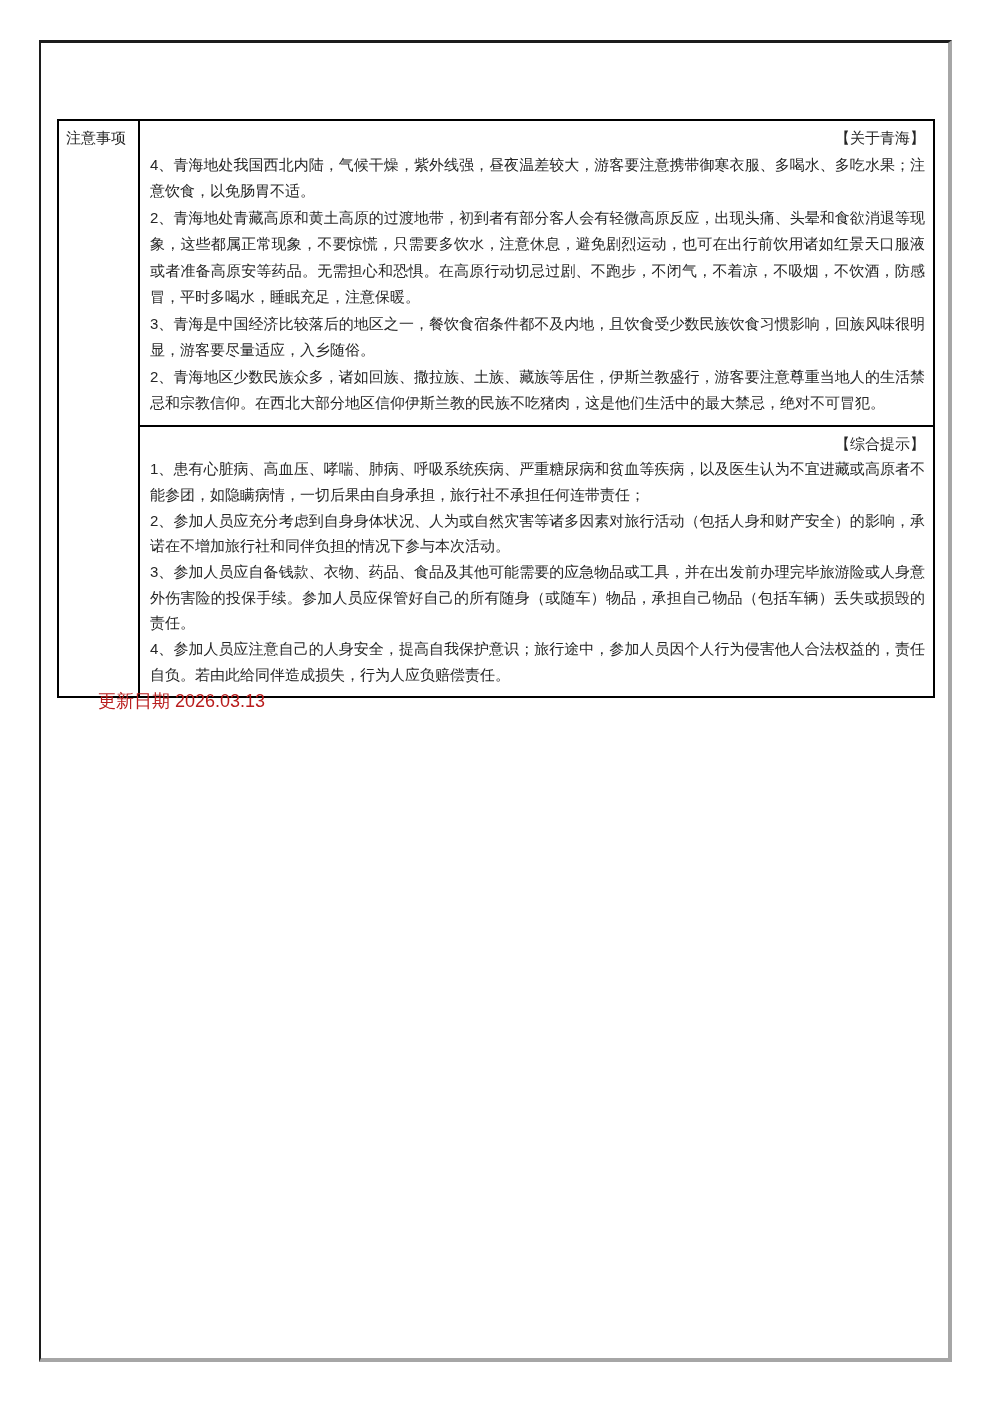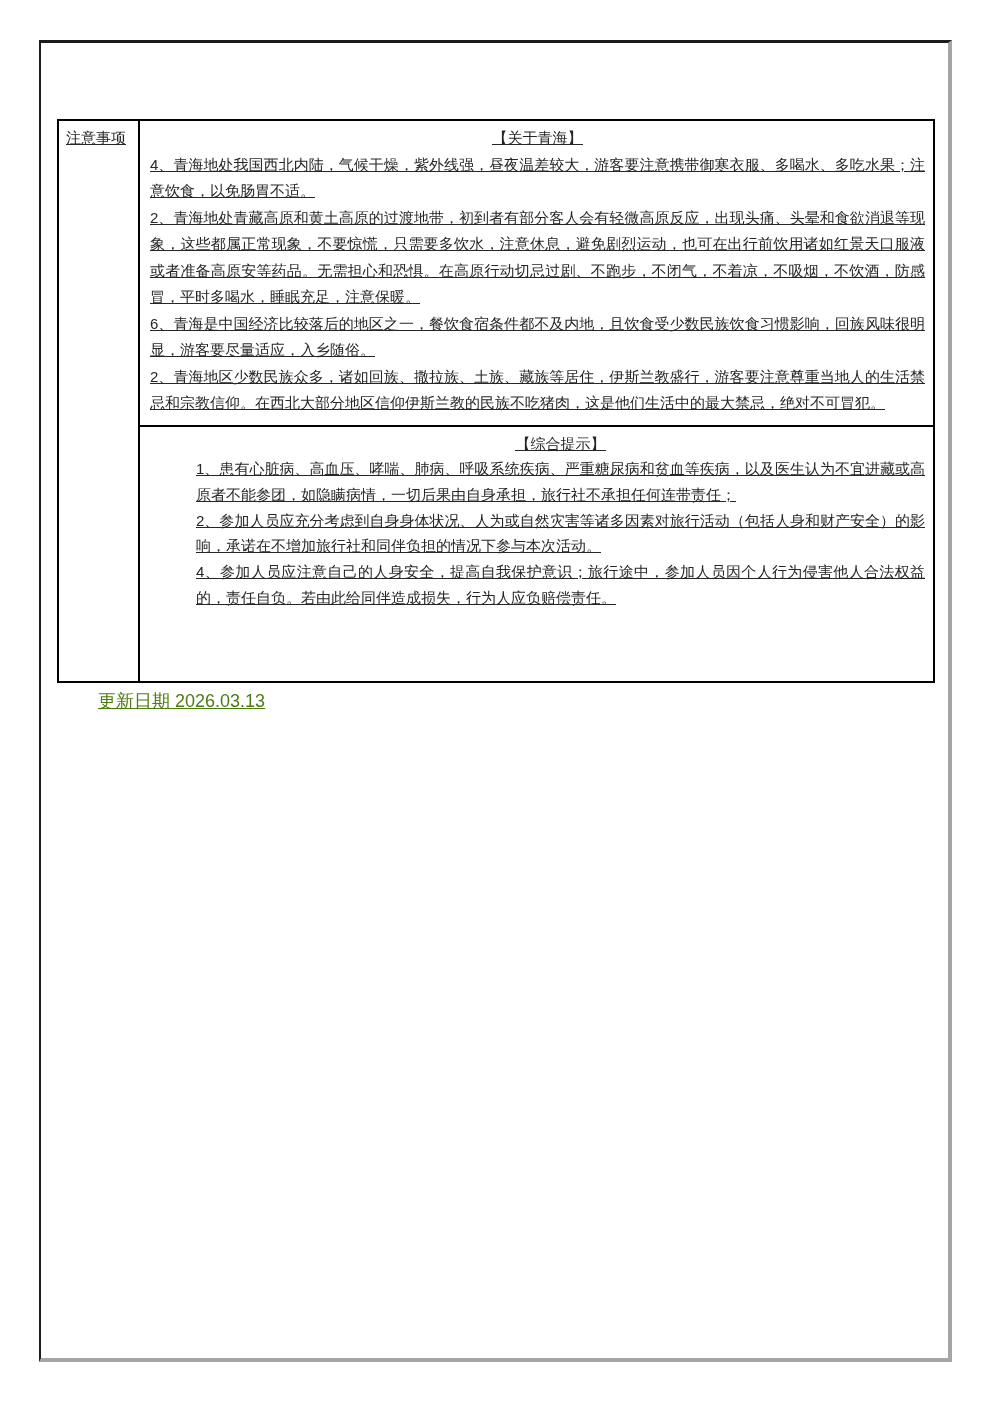--- a/index.html
+++ b/index.html
@@ -1,15 +1,15 @@
 <!DOCTYPE html>
 <html><head>
 <meta charset="utf-8">
 <style>
-  * { margin: 0; padding: 0; box-sizing: border-box; text-decoration: underline; }
+  * { margin: 0; padding: 0; box-sizing: border-box; }
   html, body {
     width: 992px;
     background: #ffffff;
     font-family: "Liberation Sans", "DejaVu Sans", sans-serif;
   }
   .canvas {
     position: relative;
     width: 992px;
     height: 1403px;
     background: #ffffff;
@@ -50,28 +50,28 @@
     min-height: 303px;
     border-bottom: 2px solid #000000;
   }
   .sec2 { min-height: 254px; }
   .section p {
     font-size: 15px;
     color: #262626;
     text-align: justify;
   }
   .sec1 p { line-height: 26.5px; }
-  .sec2 p { line-height: 25.7px; margin-left: 46px; }
-  .section p.title { text-align: center; }
+  .sec2 p { line-height: 25.7px; }
+  .section p.title { text-align: right; }
   .footer-line {
     position: absolute;
     left: 98px;
     top: 689px;
     font-size: 18px;
-    color: #4d7c0f;
+    color: #b91c1c;
     white-space: nowrap;
     text-align: right;
   }
 </style>
 </head>
 <body>
 
 <div class="canvas">
   <div class="page">
 
@@ -79,28 +79,29 @@
       <div class="header-cell">
         <span>注意事项</span>
       </div>
 
       <div class="body-cell">
 
         <div class="section sec1">
           <p class="title">【关于青海】</p>
           <p class="item">4、青海地处我国西北内陆，气候干燥，紫外线强，昼夜温差较大，游客要注意携带御寒衣服、多喝水、多吃水果；注意饮食，以免肠胃不适。</p>
           <p class="item">2、青海地处青藏高原和黄土高原的过渡地带，初到者有部分客人会有轻微高原反应，出现头痛、头晕和食欲消退等现象，这些都属正常现象，不要惊慌，只需要多饮水，注意休息，避免剧烈运动，也可在出行前饮用诸如红景天口服液或者准备高原安等药品。无需担心和恐惧。在高原行动切忌过剧、不跑步，不闭气，不着凉，不吸烟，不饮酒，防感冒，平时多喝水，睡眠充足，注意保暖。</p>
-          <p class="item">6、青海是中国经济比较落后的地区之一，餐饮食宿条件都不及内地，且饮食受少数民族饮食习惯影响，回族风味很明显，游客要尽量适应，入乡随俗。</p>
+          <p class="item">3、青海是中国经济比较落后的地区之一，餐饮食宿条件都不及内地，且饮食受少数民族饮食习惯影响，回族风味很明显，游客要尽量适应，入乡随俗。</p>
           <p class="item">2、青海地区少数民族众多，诸如回族、撒拉族、土族、藏族等居住，伊斯兰教盛行，游客要注意尊重当地人的生活禁忌和宗教信仰。在西北大部分地区信仰伊斯兰教的民族不吃猪肉，这是他们生活中的最大禁忌，绝对不可冒犯。</p>
         </div>
 
         <div class="section sec2">
           <p class="title">【综合提示】</p>
           <p class="item">1、患有心脏病、高血压、哮喘、肺病、呼吸系统疾病、严重糖尿病和贫血等疾病，以及医生认为不宜进藏或高原者不能参团，如隐瞒病情，一切后果由自身承担，旅行社不承担任何连带责任；</p>
           <p class="item">2、参加人员应充分考虑到自身身体状况、人为或自然灾害等诸多因素对旅行活动（包括人身和财产安全）的影响，承诺在不增加旅行社和同伴负担的情况下参与本次活动。</p>
+          <p class="item">3、参加人员应自备钱款、衣物、药品、食品及其他可能需要的应急物品或工具，并在出发前办理完毕旅游险或人身意外伤害险的投保手续。参加人员应保管好自己的所有随身（或随车）物品，承担自己物品（包括车辆）丢失或损毁的责任。</p>
           <p class="item">4、参加人员应注意自己的人身安全，提高自我保护意识；旅行途中，参加人员因个人行为侵害他人合法权益的，责任自负。若由此给同伴造成损失，行为人应负赔偿责任。</p>
         </div>
 
       </div>
     </div>
   </div>
 
   <div class="footer-line">
     <span>更新日期 2026.03.13</span>
   </div>

